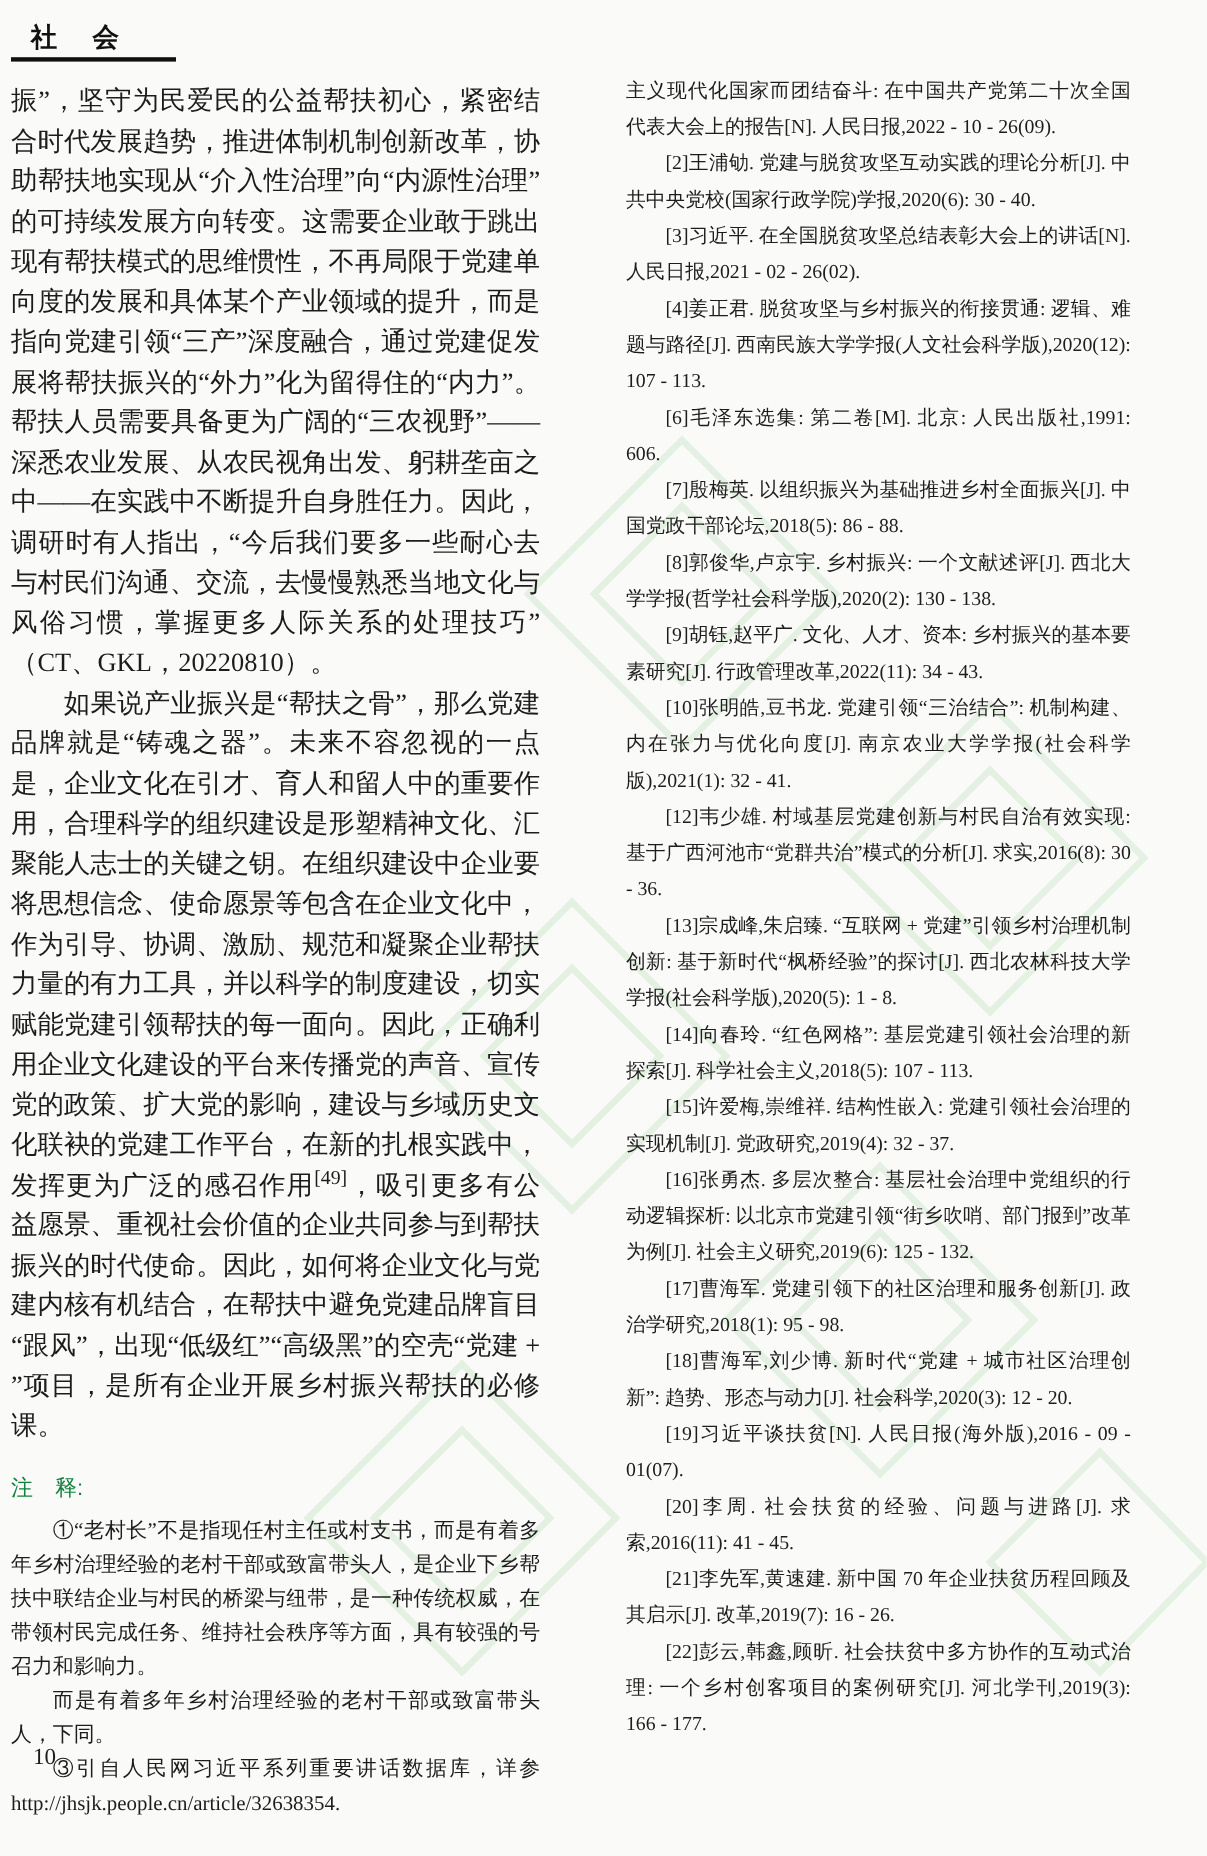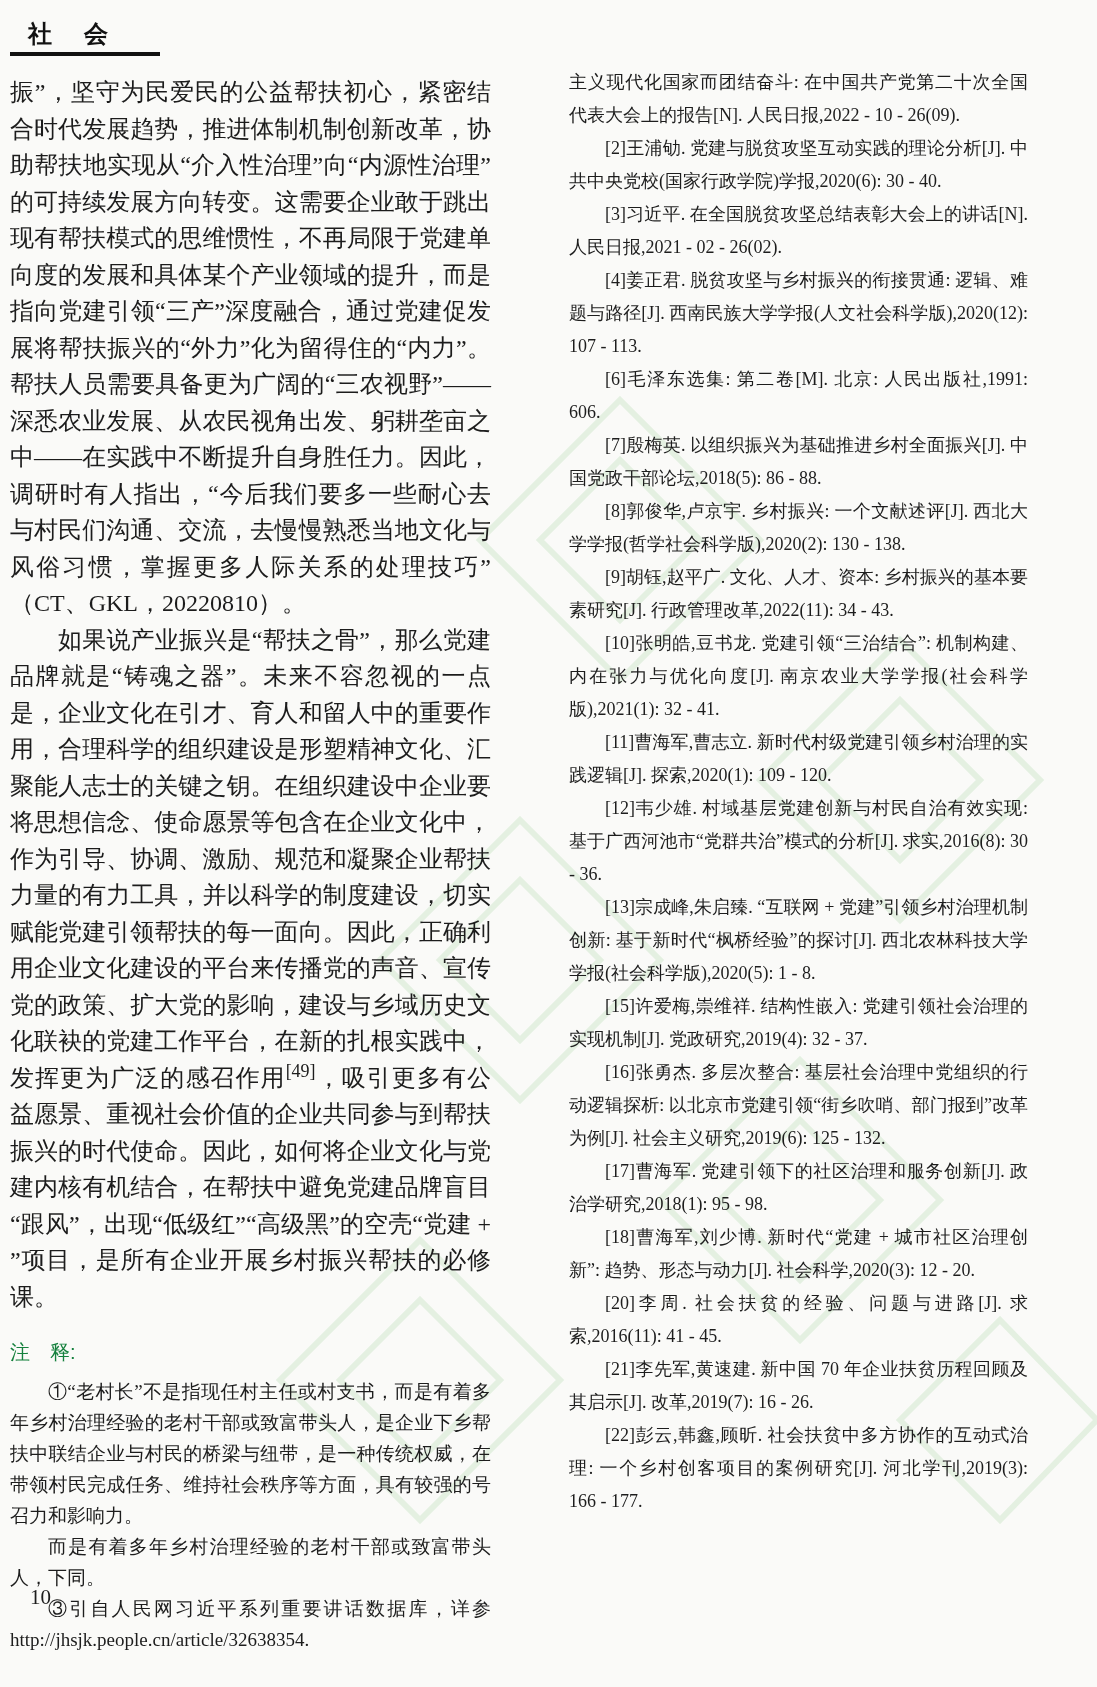--- a/index.html
+++ b/index.html
@@ -112,27 +112,28 @@
       <div>
 
       <p class="ref-item">[2]王浦劬. 党建与脱贫攻坚互动实践的理论分析[J]. 中共中央党校(国家行政学院)学报,2020(6): 30 - 40.</p>
           <p class="ref-item">[3]习近平. 在全国脱贫攻坚总结表彰大会上的讲话[N]. 人民日报,2021 - 02 - 26(02).</p>
           <p class="ref-item">[4]姜正君. 脱贫攻坚与乡村振兴的衔接贯通: 逻辑、难题与路径[J]. 西南民族大学学报(人文社会科学版),2020(12): 107 - 113.</p>
           <p class="ref-item">[6]毛泽东选集: 第二卷[M]. 北京: 人民出版社,1991: 606.</p>
           <p class="ref-item">[7]殷梅英. 以组织振兴为基础推进乡村全面振兴[J]. 中国党政干部论坛,2018(5): 86 - 88.</p>
           <p class="ref-item">[8]郭俊华,卢京宇. 乡村振兴: 一个文献述评[J]. 西北大学学报(哲学社会科学版),2020(2): 130 - 138.</p>
           <p class="ref-item">[9]胡钰,赵平广. 文化、人才、资本: 乡村振兴的基本要素研究[J]. 行政管理改革,2022(11): 34 - 43.</p>
           <p class="ref-item">[10]张明皓,豆书龙. 党建引领“三治结合”: 机制构建、内在张力与优化向度[J]. 南京农业大学学报(社会科学版),2021(1): 32 - 41.</p>
-          <p class="ref-item">[11]曹海军,曹志立. 新时代村级党建引领乡村治理的实践逻辑[J]. 探索,2020(1): 109 - 120.</p>
           <p class="ref-item">[12]韦少雄. 村域基层党建创新与村民自治有效实现: 基于广西河池市“党群共治”模式的分析[J]. 求实,2016(8): 30 - 36.</p>
           <p class="ref-item">[13]宗成峰,朱启臻. “互联网 + 党建”引领乡村治理机制创新: 基于新时代“枫桥经验”的探讨[J]. 西北农林科技大学学报(社会科学版),2020(5): 1 - 8.</p>
+          <p class="ref-item">[14]向春玲. “红色网格”: 基层党建引领社会治理的新探索[J]. 科学社会主义,2018(5): 107 - 113.</p>
           <p class="ref-item">[15]许爱梅,崇维祥. 结构性嵌入: 党建引领社会治理的实现机制[J]. 党政研究,2019(4): 32 - 37.</p>
           <p class="ref-item">[16]张勇杰. 多层次整合: 基层社会治理中党组织的行动逻辑探析: 以北京市党建引领“街乡吹哨、部门报到”改革为例[J]. 社会主义研究,2019(6): 125 - 132.</p>
           <p class="ref-item">[17]曹海军. 党建引领下的社区治理和服务创新[J]. 政治学研究,2018(1): 95 - 98.</p>
           <p class="ref-item">[18]曹海军,刘少博. 新时代“党建 + 城市社区治理创新”: 趋势、形态与动力[J]. 社会科学,2020(3): 12 - 20.</p>
+          <p class="ref-item">[19]习近平谈扶贫[N]. 人民日报(海外版),2016 - 09 - 01(07).</p>
           <p class="ref-item">[20]李周. 社会扶贫的经验、问题与进路[J]. 求索,2016(11): 41 - 45.</p>
           <p class="ref-item">[21]李先军,黄速建. 新中国 70 年企业扶贫历程回顾及其启示[J]. 改革,2019(7): 16 - 26.</p>
           <p class="ref-item">[22]彭云,韩鑫,顾昕. 社会扶贫中多方协作的互动式治理: 一个乡村创客项目的案例研究[J]. 河北学刊,2019(3): 166 - 177.</p>
         </div>
     </div>
 
     <div class="page-number">10</div>
 
   </div>
 </div>

